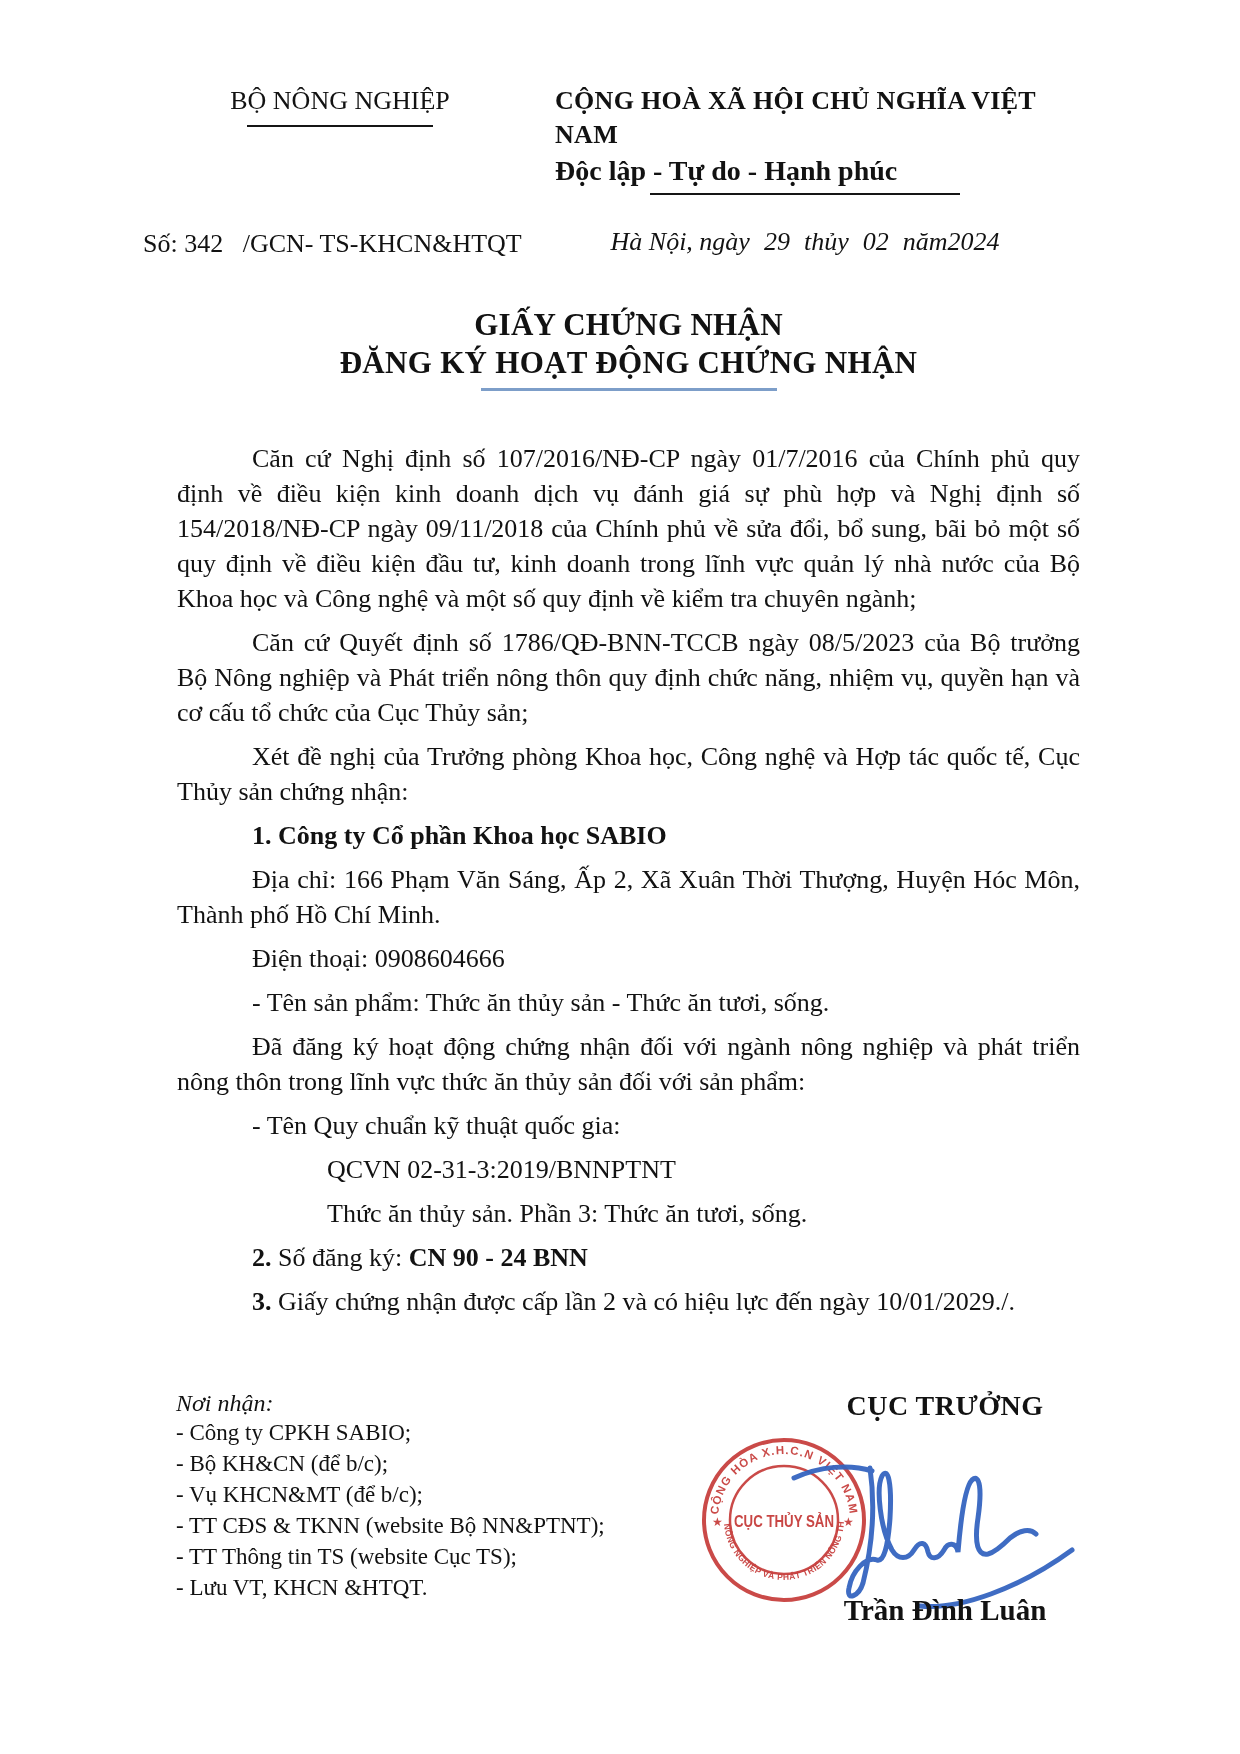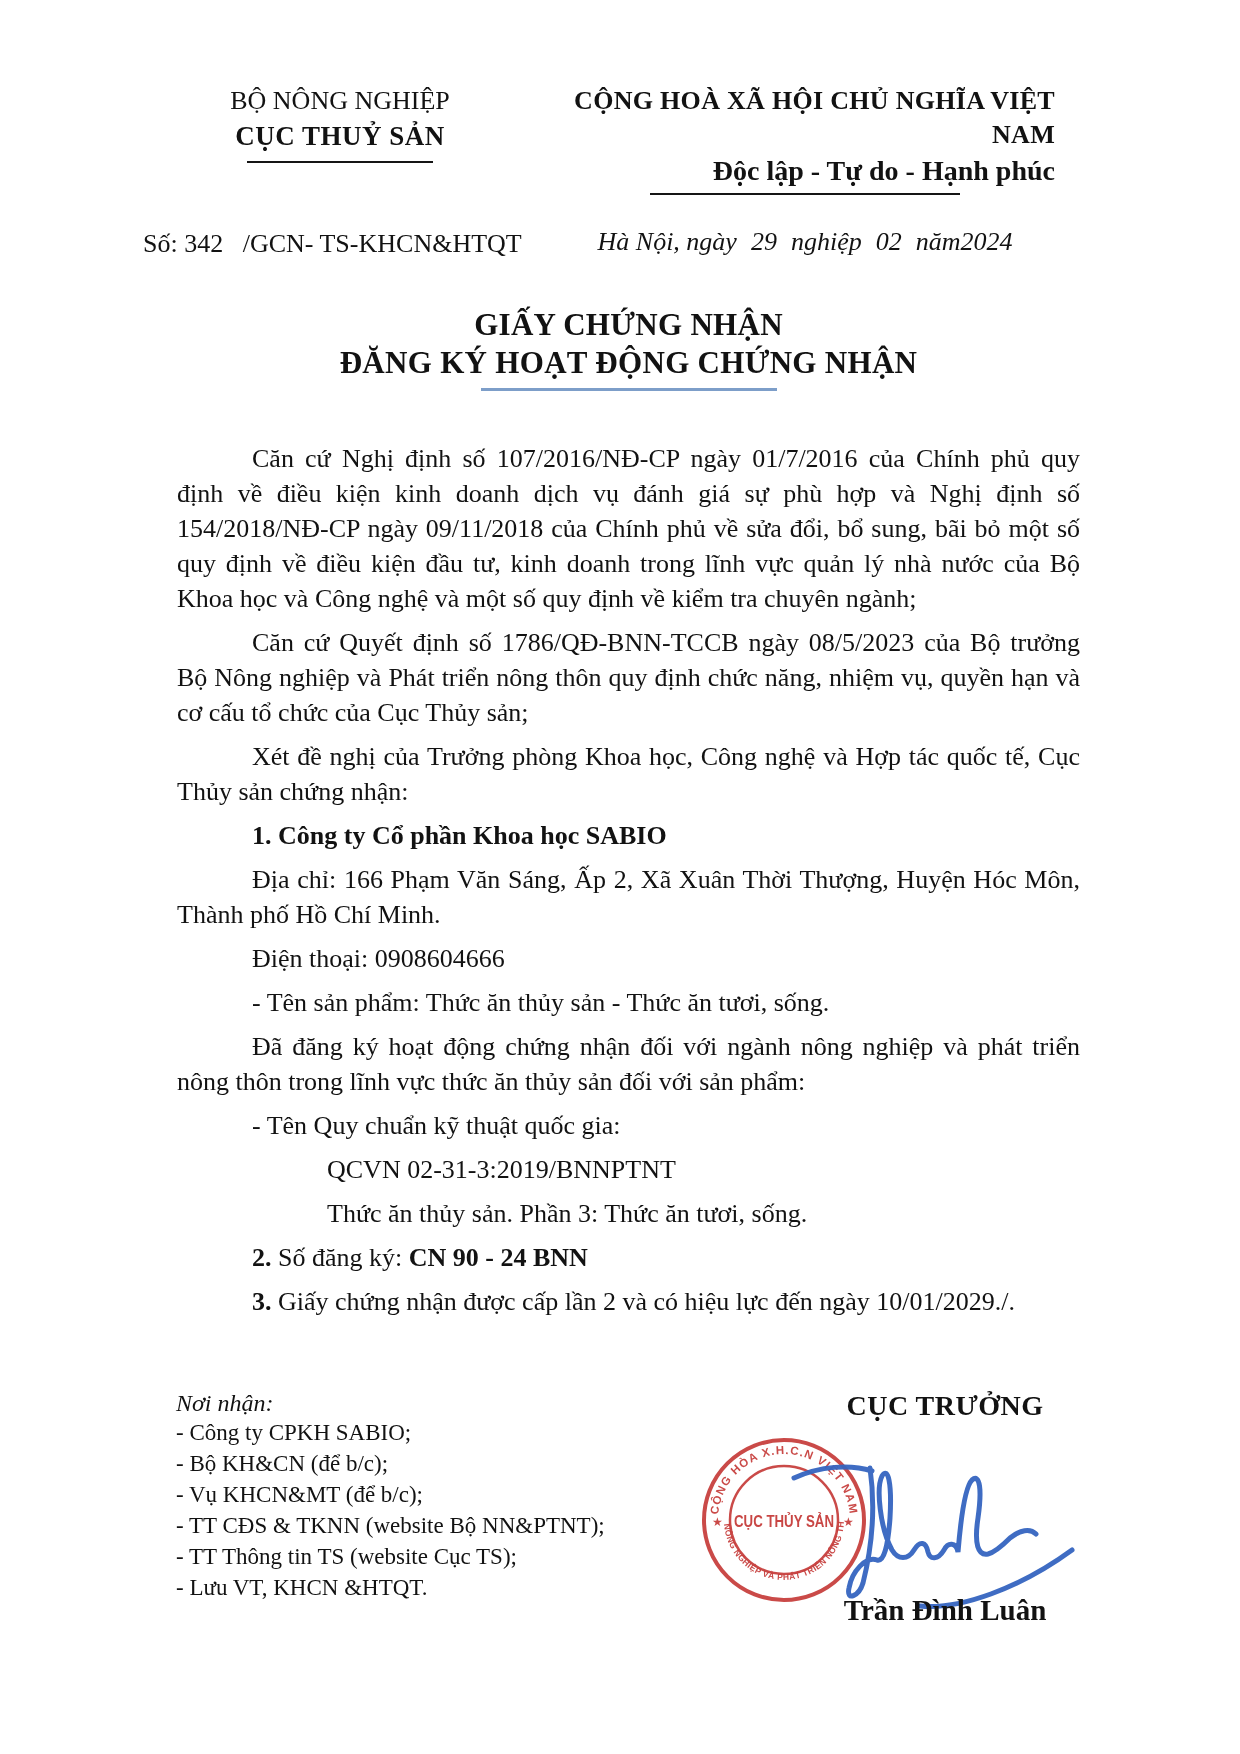--- a/index.html
+++ b/index.html
@@ -12,21 +12,21 @@
     color:#121212;
     overflow:hidden;
   }
   
   .header-left{position:absolute;left:145px;top:84px;width:390px;text-align:center;}
   .org1,.org2{font-size:26px;line-height:34px;}
   .org3{font-size:27px;line-height:36px;font-weight:bold;letter-spacing:.5px;}
   .rule-left{width:186px;height:2px;background:#151515;margin:7px auto 0;}
   .doc-number{position:absolute;left:143px;top:229px;font-size:26px;white-space:pre;}
 
-  .header-right{position:absolute;left:555px;top:84px;width:500px;text-align:right;}
+  .header-right{position:absolute;left:555px;top:84px;width:500px;text-align:left;}
   .motto1{font-size:26px;font-weight:bold;line-height:34px;letter-spacing:.3px;}
   .motto2{font-size:28px;font-weight:bold;line-height:38px;}
   .rule-right{width:310px;height:2px;background:#151515;margin:3px auto 0;}
   .date-line{position:absolute;left:555px;top:227px;width:500px;text-align:center;
              font-style:italic;font-size:26px;}
   .date-line .num{display:inline-block;}
   .date-day{margin:0 14px;}
   .date-month{margin:0 14px;}
   .date-year{margin-left:0;}
 
@@ -55,31 +55,30 @@
   .stamp-svg{position:absolute;left:698px;top:1434px;}
   .signature-svg{position:absolute;left:780px;top:1438px;}
 </style>
 </head>
 <body>
 
 <div class="page">
 
   <div class="header-left">
     <div class="org1">BỘ NÔNG NGHIỆP</div>
-    <div class="org3">CỤC THUỶ SẢN</div>
     <div class="rule-left"></div>
   </div>
   <div class="doc-number">Số: 342   /GCN- TS-KHCN&amp;HTQT</div>
 
   <div class="header-right">
     <div class="motto1">CỘNG HOÀ XÃ HỘI CHỦ NGHĨA VIỆT NAM</div>
     <div class="motto2">Độc lập - Tự do - Hạnh phúc</div>
     <div class="rule-right"></div>
   </div>
-  <div class="date-line"><span>Hà Nội, ngày</span><span class="num date-day">29</span><span>nghiệp</span><span class="num date-month">02</span><span>năm</span><span class="num date-year">2024</span></div>
+  <div class="date-line"><span>Hà Nội, ngày</span><span class="num date-day">29</span><span>thủy</span><span class="num date-month">02</span><span>năm</span><span class="num date-year">2024</span></div>
 
   <div class="title-block">
     <div class="title1">GIẤY CHỨNG NHẬN</div>
     <div class="title2">ĐĂNG KÝ HOẠT ĐỘNG CHỨNG NHẬN</div>
     <div class="title-rule"></div>
   </div>
 
   <div class="body-text">
     <p class="para">Căn cứ Nghị định số 107/2016/NĐ-CP ngày 01/7/2016 của Chính phủ quy định về điều kiện kinh doanh dịch vụ đánh giá sự phù hợp và Nghị định số 154/2018/NĐ-CP ngày 09/11/2018 của Chính phủ về sửa đổi, bổ sung, bãi bỏ một số quy định về điều kiện đầu tư, kinh doanh trong lĩnh vực quản lý nhà nước của Bộ Khoa học và Công nghệ và một số quy định về kiểm tra chuyên ngành;</p>
     <p class="para">Căn cứ Quyết định số 1786/QĐ-BNN-TCCB ngày 08/5/2023 của Bộ trưởng Bộ Nông nghiệp và Phát triển nông thôn quy định chức năng, nhiệm vụ, quyền hạn và cơ cấu tổ chức của Cục Thủy sản;</p>

